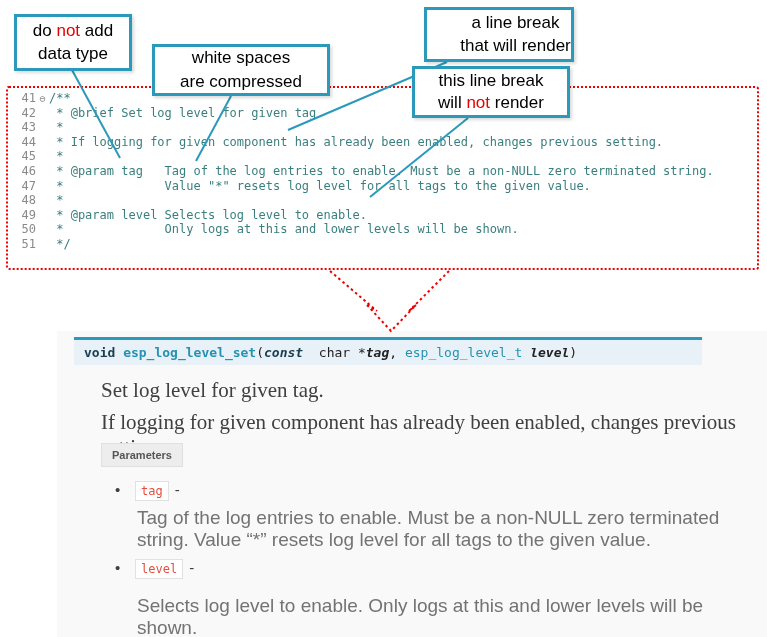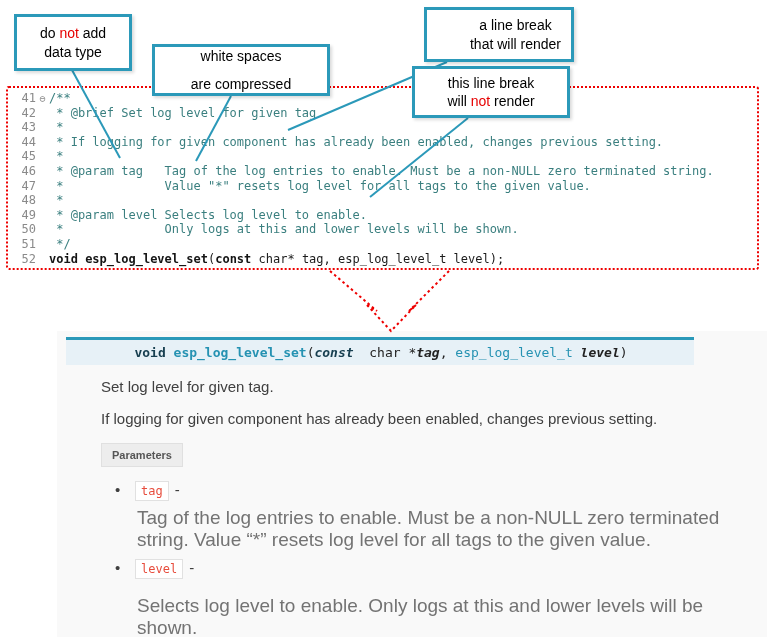--- a/index.html
+++ b/index.html
@@ -2,21 +2,21 @@
 <html><head>
 <meta charset="utf-8">
 <style>
   html,body{margin:0;padding:0;background:#fff;}
   body{width:767px;height:637px;position:relative;overflow:hidden;
        font-family:"Liberation Sans",sans-serif;}
 
   
   .callout{position:absolute;background:#fff;border:3px solid #2B99B9;z-index:3;
            display:flex;flex-direction:column;align-items:center;justify-content:center;
-           text-align:center;font-size:14px;line-height:1.32;color:#000;
+           text-align:center;font-size:17px;line-height:1.32;color:#000;
            box-shadow:2px 2px 3px rgba(0,0,0,.15);box-sizing:border-box;}
   #callout-1{left:14px;top:14px;width:118px;height:57px;}
   #callout-2{left:152px;top:44px;width:178px;height:52px;justify-content:space-between;}
   #callout-3{left:424px;top:7px;width:150px;height:55px;padding-left:33px;}
   #callout-4{left:412px;top:66px;width:158px;height:52px;}
   .red{color:#E60000;}
 
   
   #overlay{position:absolute;left:0;top:0;z-index:2;pointer-events:none;}
 
@@ -29,30 +29,30 @@
   .gut{display:inline-block;width:24px;text-align:right;color:#8a8a8a;}
   .foldcol{display:inline-block;width:13px;text-align:center;color:#8a8a8a;font-size:10px;}
   .ctext{white-space:pre;color:#1b1b1b;}
   .comment{color:#3A7F7F;}
   .kw{font-weight:bold;color:#151515;}
   .fn{font-weight:bold;color:#151515;}
 
   
   .doc-panel{position:absolute;left:57px;top:331px;width:710px;height:306px;
              background:#f9f9f9;z-index:1;}
-  .sig{position:absolute;left:9px;top:6px;width:628px;box-sizing:border-box;
+  .sig{position:absolute;left:17px;top:6px;width:628px;box-sizing:border-box;
        background:#E7F1F7;border-top:3px solid #2B99B9;padding:5px 8px 5px 10px;
        font-family:"DejaVu Sans Mono","Liberation Mono",monospace;font-size:13px;
-       white-space:pre;color:#222;text-align:center;}
+       white-space:pre;color:#222;}
   .skw{font-weight:bold;color:#173F50;}
   .skwc{font-weight:bold;font-style:italic;color:#173F50;}
   .sname{font-weight:bold;color:#2592B2;}
   .sarg{font-weight:bold;font-style:italic;color:#222;}
   .stype{color:#2592B2;}
-  .dp{position:absolute;font-size:15px;color:#404040;}
+  .dp{position:absolute;font-size:21px;color:#404040;font-family:Liberation Serif, serif;}
   #doc-p1{left:44px;top:47px;}
   #doc-p2{left:44px;top:79px;}
   .params-label{position:absolute;left:44px;top:112px;background:#EDEDED;
                 border:1px solid #e0e0e0;padding:5px 10px;font-size:11px;
                 font-weight:bold;color:#555;}
   .param-row{position:absolute;left:58px;font-size:15px;color:#404040;}
   #param-row-1{top:150px;}
   #param-row-2{top:228px;}
   .bullet{display:inline-block;width:20px;font-size:15px;color:#404040;}
   .pname{font-family:"DejaVu Sans Mono","Liberation Mono",monospace;font-size:12px;
@@ -100,21 +100,20 @@
     <div class="crow"><span class="gut">42</span><span class="foldcol"></span><span class="ctext comment"> * @brief Set log level for given tag</span></div>
     <div class="crow"><span class="gut">43</span><span class="foldcol"></span><span class="ctext comment"> *</span></div>
     <div class="crow"><span class="gut">44</span><span class="foldcol"></span><span class="ctext comment"> * If logging for given component has already been enabled, changes previous setting.</span></div>
     <div class="crow"><span class="gut">45</span><span class="foldcol"></span><span class="ctext comment"> *</span></div>
     <div class="crow"><span class="gut">46</span><span class="foldcol"></span><span class="ctext comment"> * @param tag   Tag of the log entries to enable. Must be a non-NULL zero terminated string.</span></div>
     <div class="crow"><span class="gut">47</span><span class="foldcol"></span><span class="ctext comment"> *              Value "*" resets log level for all tags to the given value.</span></div>
     <div class="crow"><span class="gut">48</span><span class="foldcol"></span><span class="ctext comment"> *</span></div>
     <div class="crow"><span class="gut">49</span><span class="foldcol"></span><span class="ctext comment"> * @param level Selects log level to enable.</span></div>
     <div class="crow"><span class="gut">50</span><span class="foldcol"></span><span class="ctext comment"> *              Only logs at this and lower levels will be shown.</span></div>
     <div class="crow"><span class="gut">51</span><span class="foldcol"></span><span class="ctext comment"> */</span></div>
-    <div class="crow"><span class="gut">52</span><span class="foldcol"></span><span class="ctext"><span class="kw">void </span><span class="fn">esp_log_level_set</span><span>(</span><span class="kw">const</span><span> char* tag, esp_log_level_t level);</span></span></div>
   </div>
 
   <div class="doc-panel">
     <div class="sig"><span class="skw">void </span><span class="sname">esp_log_level_set</span><span>(</span><span class="skwc">const</span><span>  char *</span><span class="sarg">tag</span><span>, </span><span class="stype">esp_log_level_t </span><span class="sarg">level</span><span>)</span></div>
 
     <div class="dp" id="doc-p1">Set log level for given tag.</div>
     <div class="dp" id="doc-p2">If logging for given component has already been enabled, changes previous setting.</div>
 
     <div class="params-label">Parameters</div>
 

